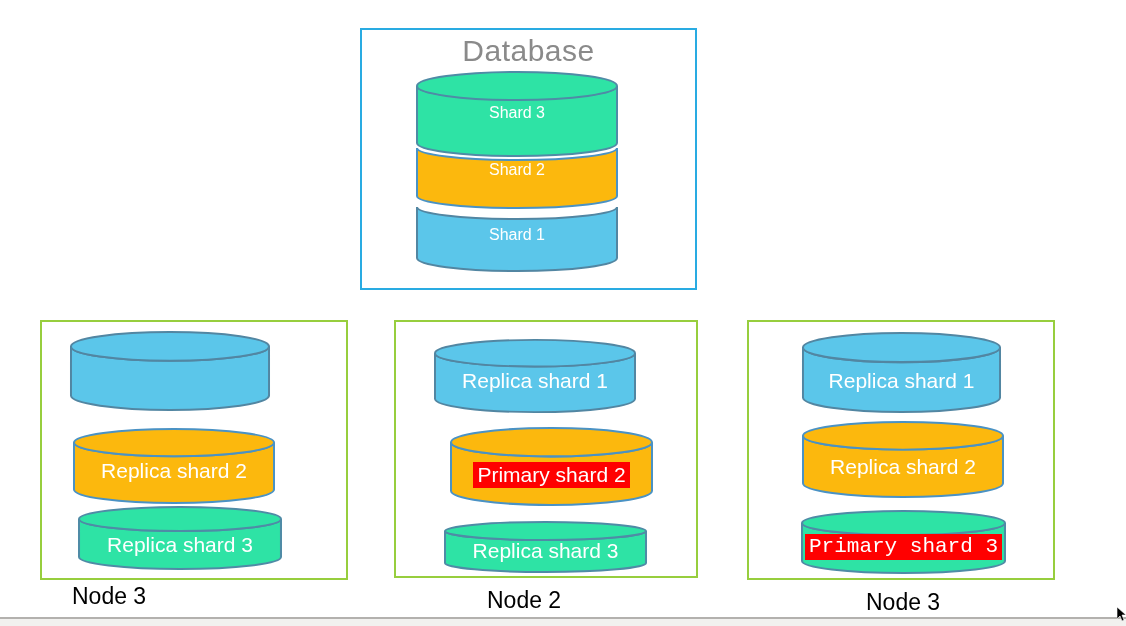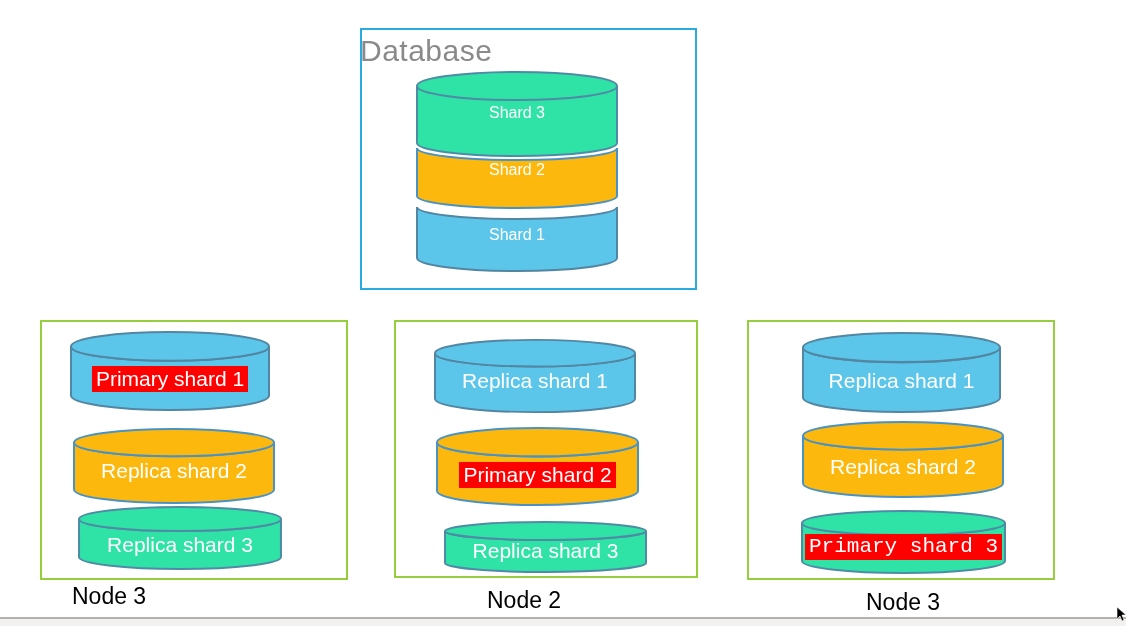--- a/index.html
+++ b/index.html
@@ -8,21 +8,21 @@
     background:#ffffff;font-family:"Liberation Sans",sans-serif;
   }
   .abs{position:absolute;}
   
   .db-box{left:360px;top:28px;width:337px;height:262px;border:2px solid #29abe2;box-sizing:border-box;background:#fff;}
   .node-box{border:2px solid #97ce3e;box-sizing:border-box;background:#fff;}
   .node1{left:40px;top:320px;width:308px;height:260px;}
   .node2{left:394px;top:320px;width:304px;height:258px;}
   .node3{left:747px;top:320px;width:308px;height:260px;}
   
-  .db-title{left:360px;top:34px;width:337px;font-size:30px;color:#8a8a8a;letter-spacing:0.5px;}
+  .db-title{left:360px;top:34px;width:337px;text-align:center;font-size:30px;color:#8a8a8a;letter-spacing:0.5px;}
   .node-label{font-size:23px;color:#000;}
   .nl1{left:72px;top:583px;}
   .nl2{left:487px;top:587px;}
   .nl3{left:866px;top:589px;}
   
   .cyl{position:absolute;}
   .cyl svg{display:block;width:100%;height:100%;overflow:visible;}
   .cyl path,.cyl ellipse{stroke-width:2px;}
   .st-blue{stroke:#5286a2;}
   .st-orange{stroke:#4a92c4;}
@@ -60,21 +60,20 @@
 
   <div class="abs node-box node1"></div>
   <div class="abs node-box node2"></div>
   <div class="abs node-box node3"></div>
 
   <div class="cyl" style="left:69px;top:330px;width:202px;height:82px;">
     <svg viewBox="0 0 204 80" preserveAspectRatio="none">
       <path class="st-blue" d="M2,16 L2,64 A100,14 0 0 0 202,64 L202,16 A100,14 0 0 1 2,16 Z" fill="#5bc6ea"></path>
       <ellipse class="st-blue" cx="102" cy="16" rx="100" ry="14" fill="#5bc6ea"></ellipse>
     </svg>
-    <div class="lbl" style="top:36px;"><span class="txt primary">Primary shard 1</span></div>
   </div>
   <div class="cyl" style="left:72px;top:427px;width:204px;height:78px;">
     <svg viewBox="0 0 204 80" preserveAspectRatio="none">
       <path class="st-orange" d="M2,16 L2,64 A100,14 0 0 0 202,64 L202,16 A100,14 0 0 1 2,16 Z" fill="#fcb80d"></path>
       <ellipse class="st-orange" cx="102" cy="16" rx="100" ry="14" fill="#fcb80d"></ellipse>
     </svg>
     <div class="lbl" style="top:31px;"><span class="txt">Replica shard 2</span></div>
   </div>
   <div class="cyl" style="left:77px;top:506px;width:206px;height:64px;">
     <svg viewBox="0 0 204 64" preserveAspectRatio="none">
@@ -84,21 +83,21 @@
     <div class="lbl" style="top:26px;"><span class="txt">Replica shard 3</span></div>
   </div>
 
   <div class="cyl" style="left:433px;top:338px;width:204px;height:76px;">
     <svg viewBox="0 0 204 80" preserveAspectRatio="none">
       <path class="st-blue" d="M2,16 L2,64 A100,14 0 0 0 202,64 L202,16 A100,14 0 0 1 2,16 Z" fill="#5bc6ea"></path>
       <ellipse class="st-blue" cx="102" cy="16" rx="100" ry="14" fill="#5bc6ea"></ellipse>
     </svg>
     <div class="lbl" style="top:30px;"><span class="txt">Replica shard 1</span></div>
   </div>
-  <div class="cyl" style="left:435px;top:426px;width:205px;height:81px;">
+  <div class="cyl" style="left:449px;top:426px;width:205px;height:81px;">
     <svg viewBox="0 0 204 80" preserveAspectRatio="none">
       <path class="st-orange" d="M2,16 L2,64 A100,14 0 0 0 202,64 L202,16 A100,14 0 0 1 2,16 Z" fill="#fcb80d"></path>
       <ellipse class="st-orange" cx="102" cy="16" rx="100" ry="14" fill="#fcb80d"></ellipse>
     </svg>
     <div class="lbl" style="top:36px;"><span class="txt primary">Primary shard 2</span></div>
   </div>
   <div class="cyl" style="left:443px;top:521px;width:205px;height:52px;">
     <svg viewBox="0 0 204 52" preserveAspectRatio="none">
       <path class="st-teal" d="M2,10 L2,42 A100,9 0 0 0 202,42 L202,10 A100,9 0 0 1 2,10 Z" fill="#2ee3a5"></path>
       <ellipse class="st-teal" cx="102" cy="10" rx="100" ry="9" fill="#2ee3a5"></ellipse>

